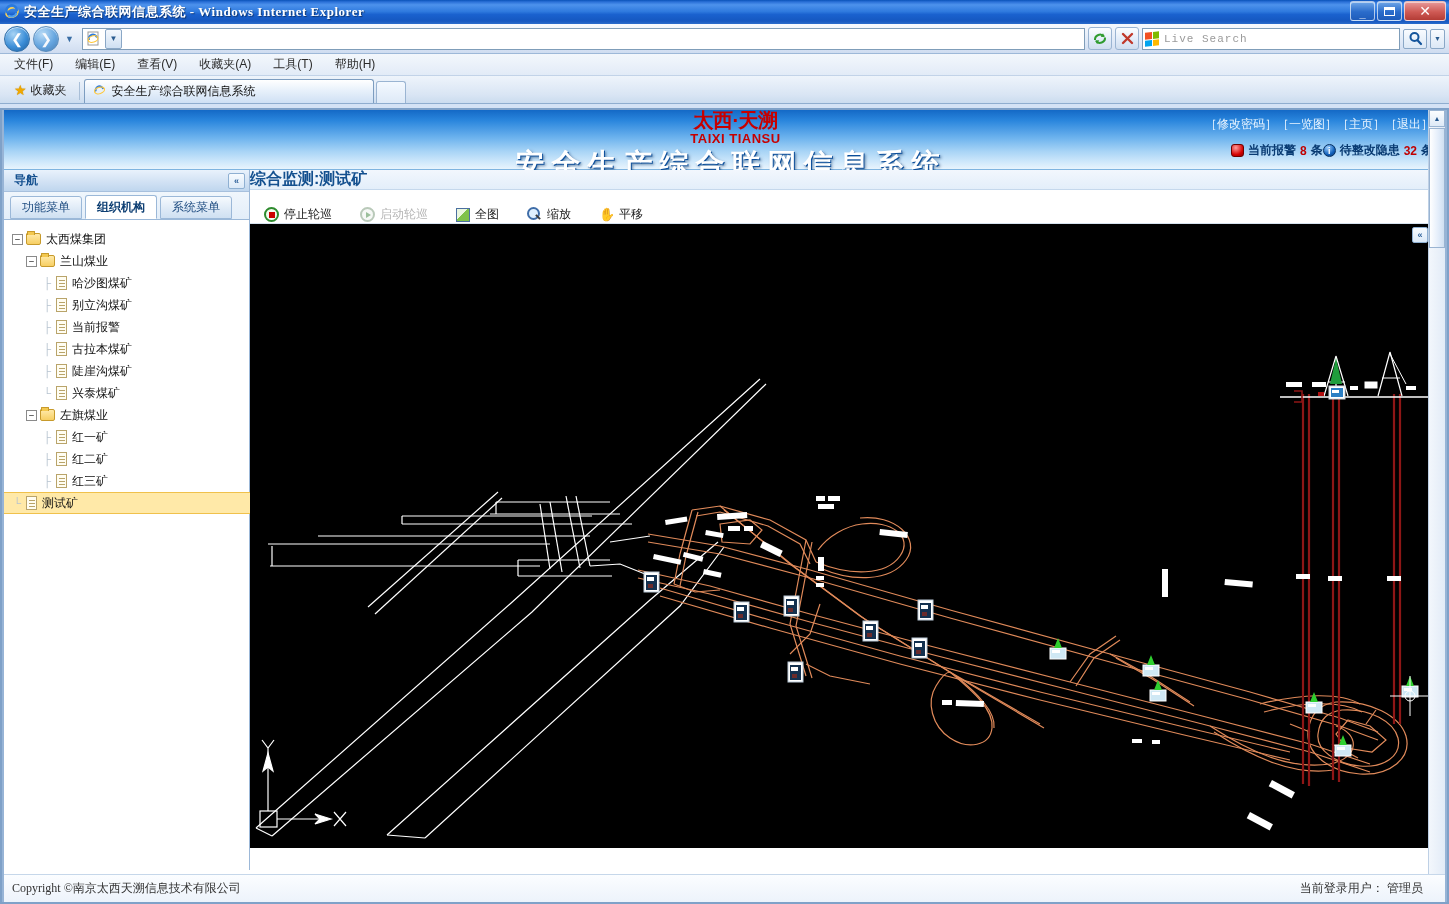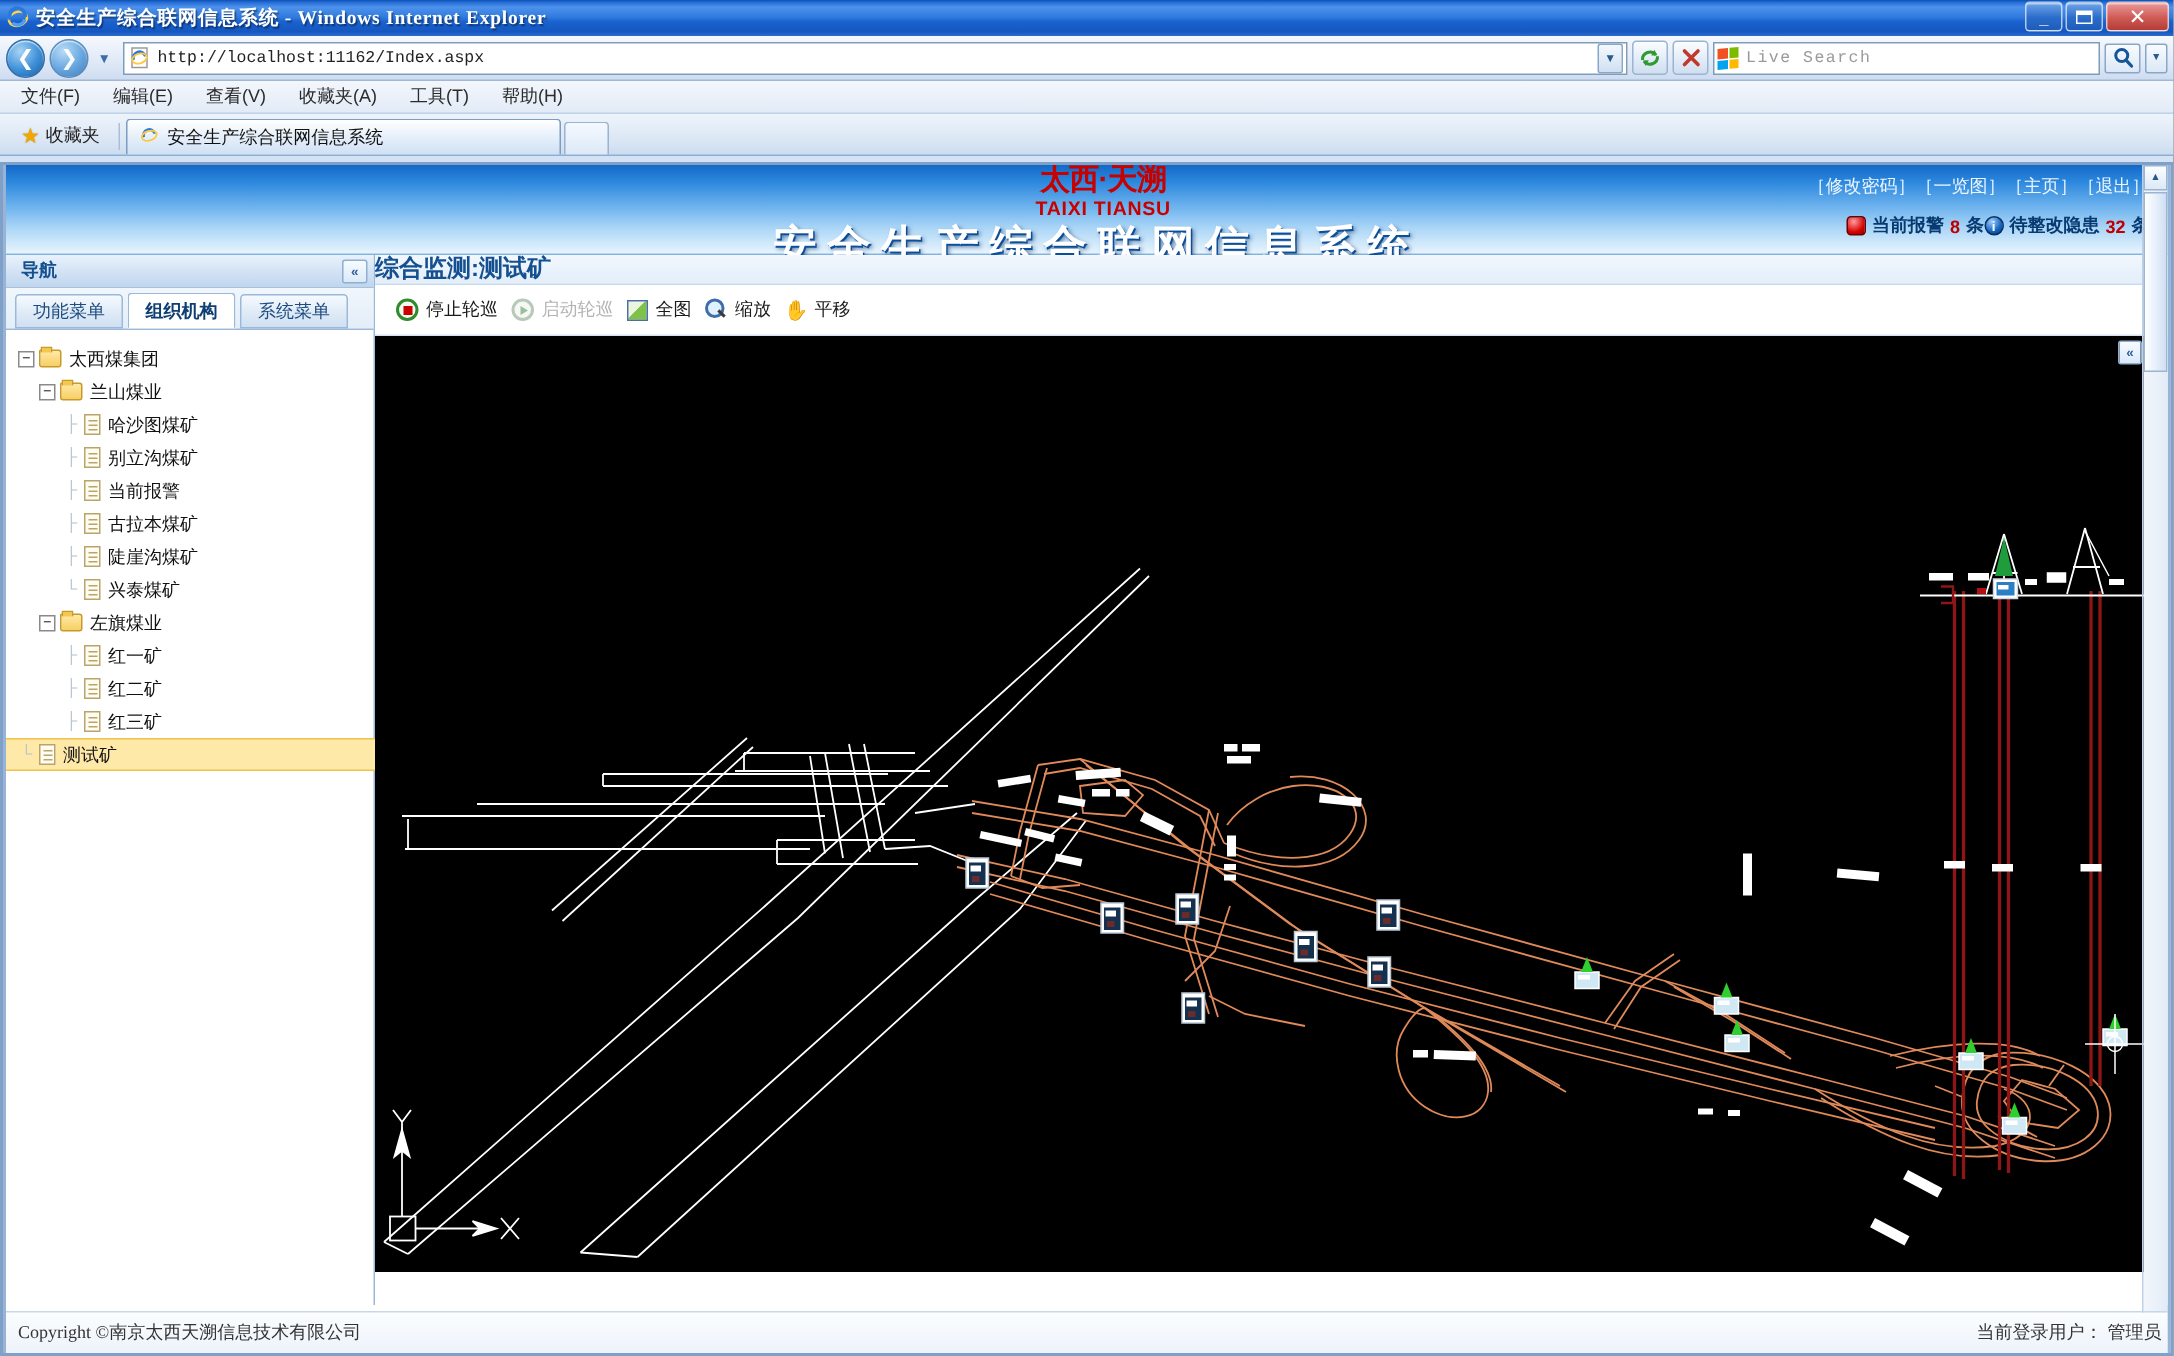--- a/index.html
+++ b/index.html
@@ -283,21 +283,21 @@
   
   .mainpanel { flex: 1; position: relative; background:#fff; }
   .crumb {
     height: 20px; background: linear-gradient(to bottom,#f2f7fd,#e3eefa);
     border-bottom: 1px solid #c5d8ec;
     display:flex; align-items:center; padding-left: 0;
     font-size:16px; font-weight:bold; color:#14508f;
   }
   .maptoolbar {
     height: 34px; background:#ffffff; border-bottom: 1px solid #d6e2ef;
-    display:flex; align-items:center; padding-left: 14px; gap: 9px;
+    display:flex; align-items:flex-end; padding-left: 14px; gap: 28px;
   }
   .tbitem { display:flex; align-items:center; gap:5px; font-size:12px; color:#1a1a1a; cursor:default; }
   .tbitem.disabled { color:#b4b4b4; }
   .ic-stop {
     width:15px;height:15px;border-radius:50%;
     border:2px solid #2e8b2e; background:#f3fbf0;
     display:flex;align-items:center;justify-content:center;
   }
   .ic-stop i { width:6px;height:6px;background:#cc0000;display:block; }
   .ic-play {
@@ -354,21 +354,21 @@
     border:1px solid #9ab4d2;
     background: linear-gradient(to right,#ffffff,#e3edfa 60%, #cfdff1);
   }
 
   
   .footer {
     position:absolute; left:0; bottom:0; width: 1441px; height: 28px;
     background: linear-gradient(to bottom,#fbfdff,#edf3fb);
     border-top:1px solid #c6d7ea;
     display:flex; align-items:center; justify-content:space-between;
-    padding: 0 4px 0 8px; font-size: 12px; color:#333;
+    padding: 0 22px 0 8px; font-size: 12px; color:#333;
   }
   .footer .cp { font-family: "Liberation Serif","DejaVu Serif",serif; }
   .outer-border {
     position:absolute; left:0; top:108px; width:1449px; height:796px;
     border: 2px solid #7fa1c8; pointer-events:none;
   }
 </style>
 </head>
 <body>
 
@@ -401,21 +401,20 @@
     <div class="navbtn fwd">❯</div>
     <div class="navdrop">▼</div>
     <div class="addrfield">
       <span class="addr-ie-ico">
         <svg width="15" height="15" viewBox="0 0 15 15">
           <rect x="2" y="1" width="10" height="13" fill="#fff" stroke="#9a9a9a"></rect>
           <path d="M3 9 A4 4 0 1 1 11 6.5" fill="none" stroke="#2a7ade" stroke-width="2"></path>
           <ellipse cx="7" cy="8" rx="5" ry="3.2" fill="none" stroke="#ffc83d" stroke-width="1.2" transform="rotate(-18 7 8)"></ellipse>
         </svg>
       </span>
-      <span class="addr-url">http://localhost:11162/Index.aspx</span>
       <span class="addr-caret">▼</span>
     </div>
     <div class="tbbtn">
       <svg width="16" height="15" viewBox="0 0 16 15">
         <path d="M3 9 a5 5 0 0 1 9-3.3" fill="none" stroke="#2f9b2f" stroke-width="2"></path>
         <path d="M11 2.2 l1.6 3.6 -3.8 0.2 z" fill="#2f9b2f"></path>
         <path d="M13 6.5 a5 5 0 0 1 -9 3.3" fill="none" stroke="#2f9b2f" stroke-width="2"></path>
         <path d="M5 13 l-1.6 -3.6 3.8 -0.2 z" fill="#2f9b2f"></path>
       </svg>
     </div>

